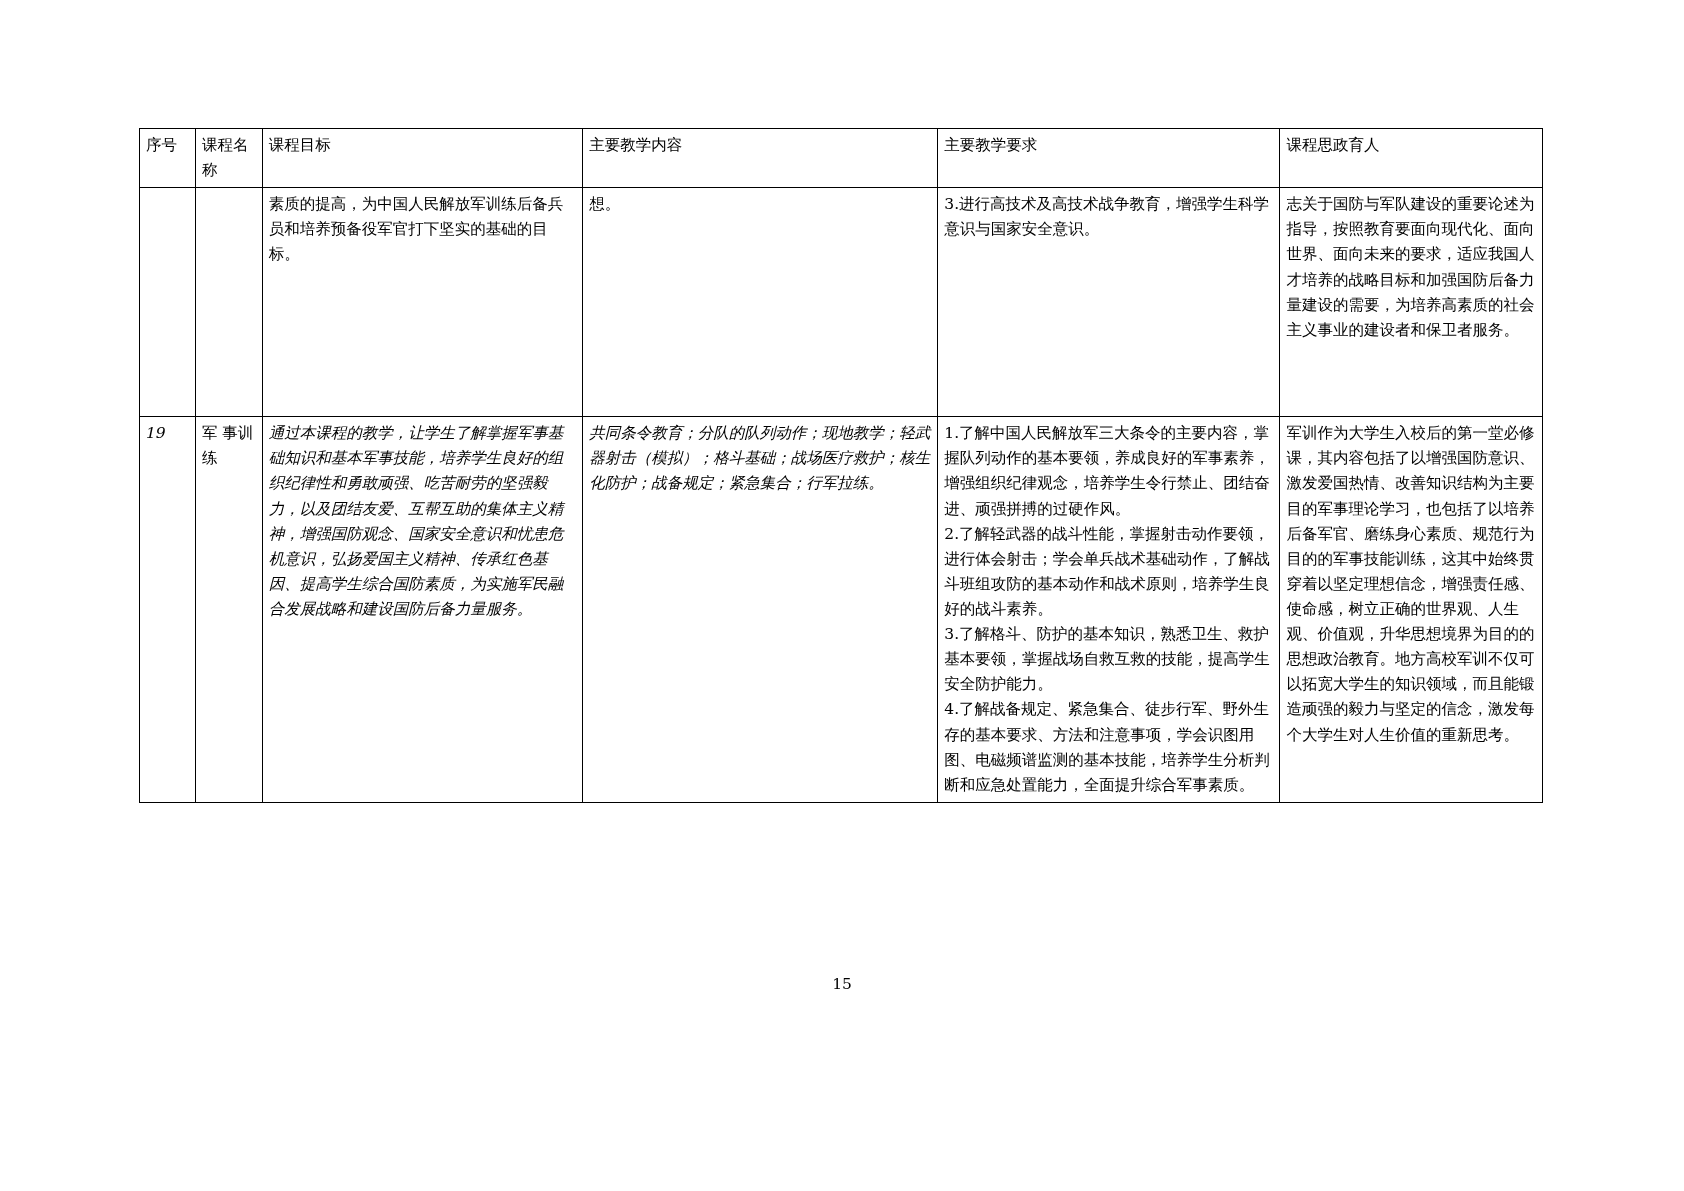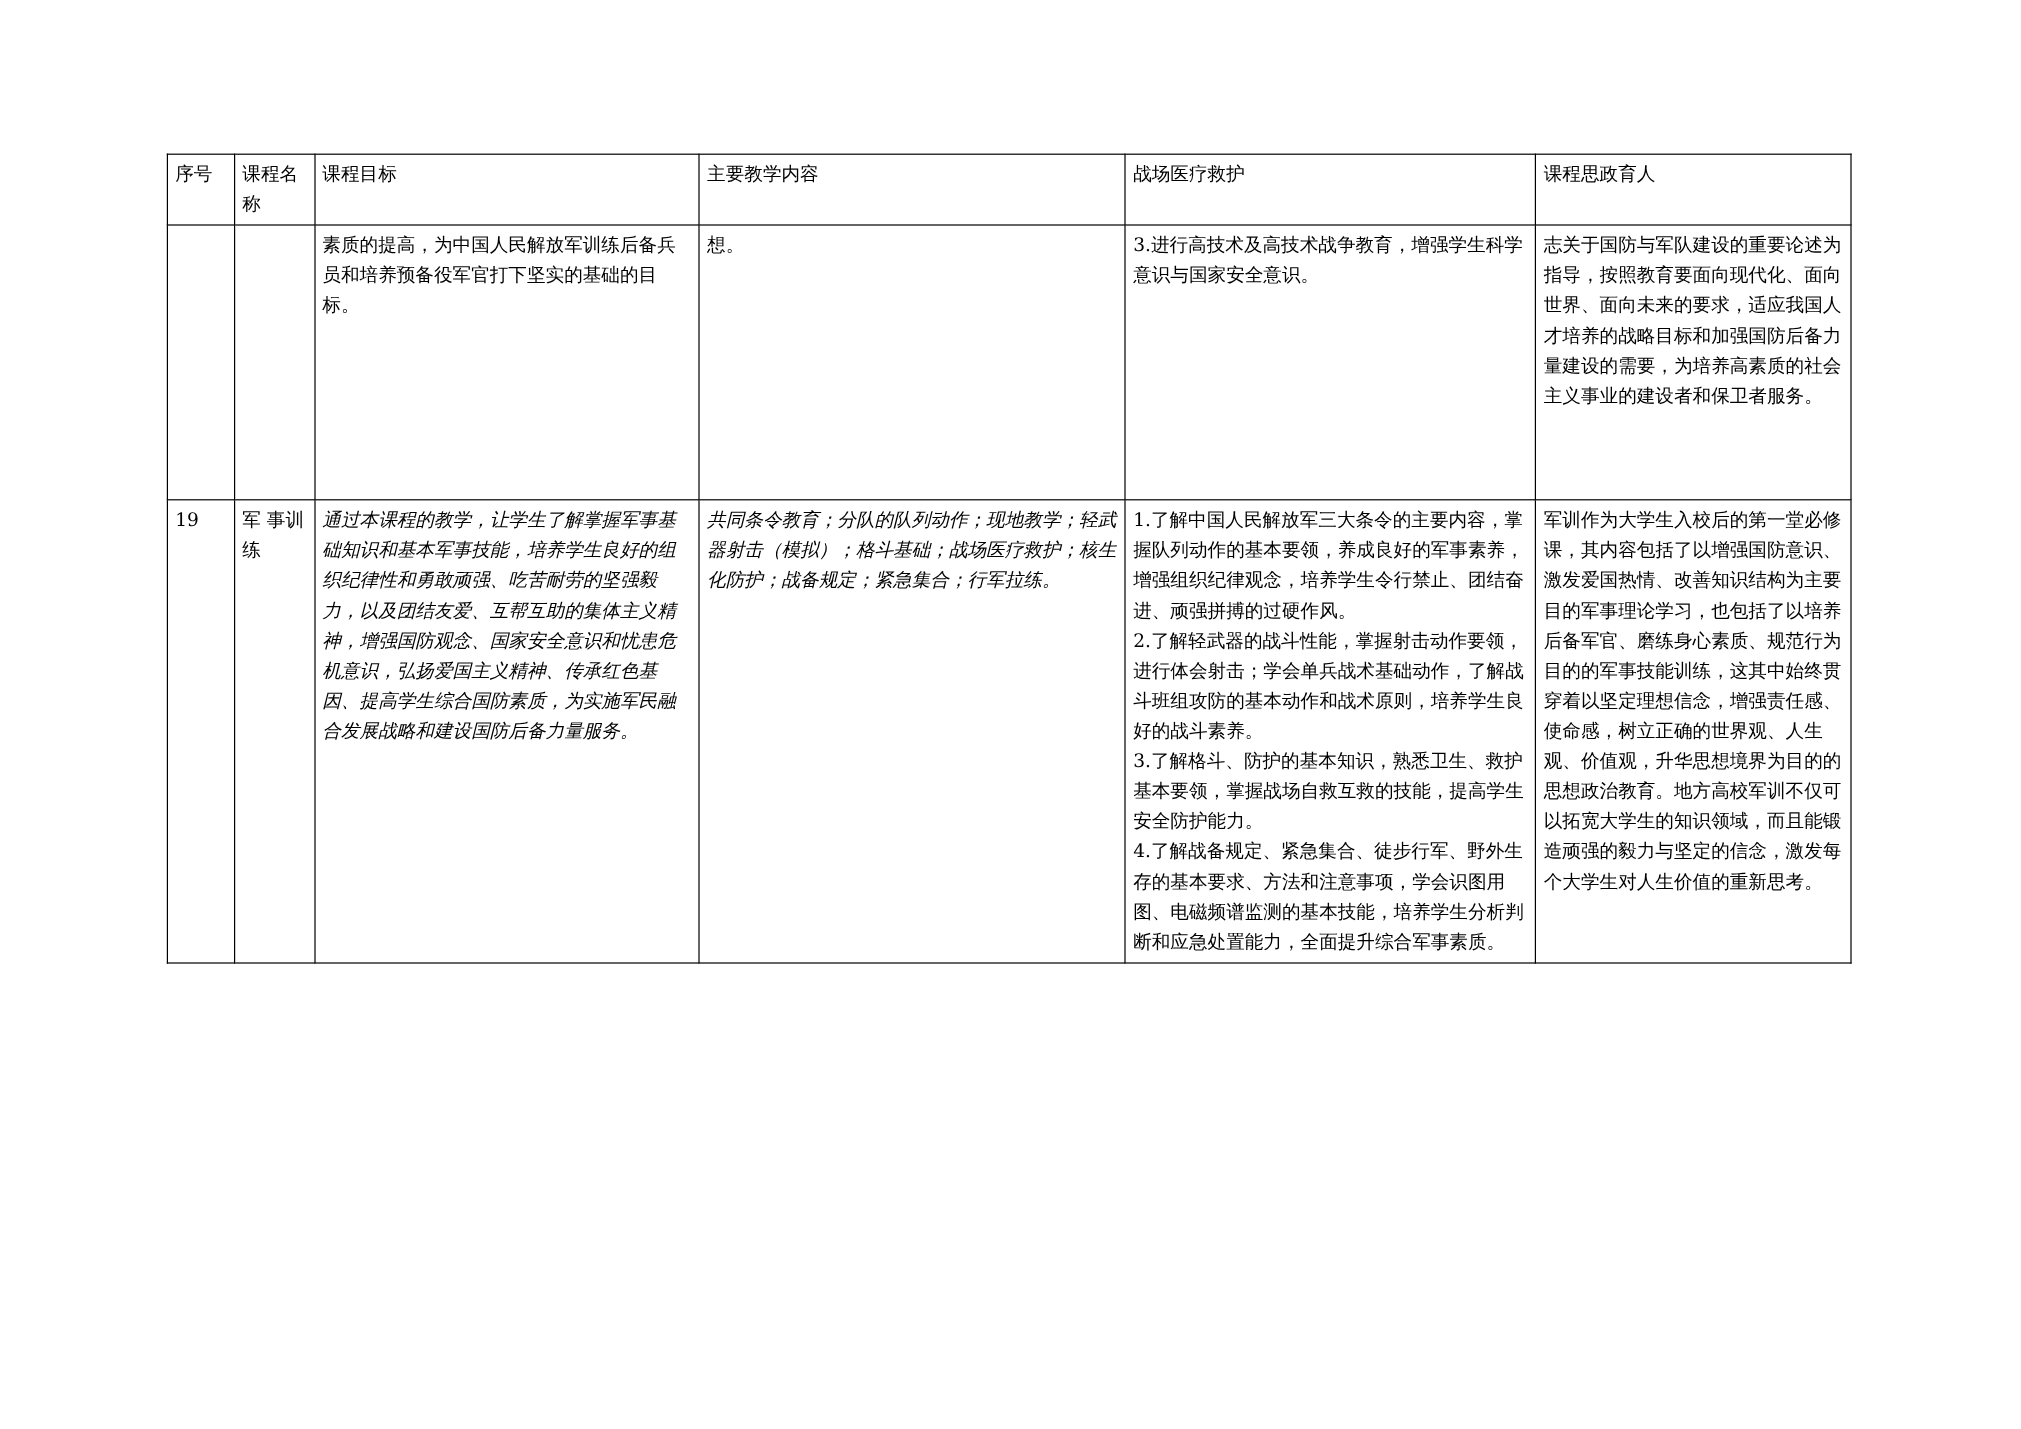--- a/index.html
+++ b/index.html
@@ -62,20 +62,21 @@
     line-height: 1.3;
   }
   .cell-center-v {
     vertical-align: middle;
     font-style: italic;
   }
   .num-cell {
     text-align: center;
     vertical-align: middle;
     font-size: 15.5px;
+    font-style: italic;
   }
   .name-cell {
     text-align: center;
     vertical-align: middle;
     font-size: 15.5px;
     line-height: 1.6;
     padding-left: 2px;
     padding-right: 2px;
   }
   .just {
@@ -107,21 +108,21 @@
       <col class="c-content">
       <col class="c-req">
       <col class="c-ideo">
     </colgroup>
     <thead>
       <tr>
         <td class="hdr-two-line">序号</td>
         <td class="hdr-two-line">课程名称</td>
         <td>课程目标</td>
         <td>主要教学内容</td>
-        <td>战场医疗救护</td>
+        <td>主要教学要求</td>
         <td>课程思政育人</td>
       </tr>
     </thead>
     <tbody>
       <tr class="row-cont">
         <td class="num-cell"></td>
         <td class="name-cell"></td>
         <td class="just">素质的提高，为中国人民解放军训练后备兵员和培养预备役军官打下坚实的基础的目标。</td>
         <td class="just">想。</td>
         <td class="just">3.进行高技术及高技术战争教育，增强学生科学意识与国家安全意识。</td>
@@ -134,14 +135,15 @@
         <td class="just cell-center-v">共同条令教育；分队的队列动作；现地教学；轻武器射击（模拟）；格斗基础；战场医疗救护；核生化防护；战备规定；紧急集合；行军拉练。</td>
         <td class="just nowrapcell">1.了解中国人民解放军三大条令的主要内容，掌握队列动作的基本要领，养成良好的军事素养，增强组织纪律观念，培养学生令行禁止、团结奋进、顽强拼搏的过硬作风。
 2.了解轻武器的战斗性能，掌握射击动作要领，进行体会射击；学会单兵战术基础动作，了解战斗班组攻防的基本动作和战术原则，培养学生良好的战斗素养。
 3.了解格斗、防护的基本知识，熟悉卫生、救护基本要领，掌握战场自救互救的技能，提高学生安全防护能力。
 4.了解战备规定、紧急集合、徒步行军、野外生存的基本要求、方法和注意事项，学会识图用图、电磁频谱监测的基本技能，培养学生分析判断和应急处置能力，全面提升综合军事素质。</td>
         <td class="just">军训作为大学生入校后的第一堂必修课，其内容包括了以增强国防意识、激发爱国热情、改善知识结构为主要目的军事理论学习，也包括了以培养后备军官、磨练身心素质、规范行为目的的军事技能训练，这其中始终贯穿着以坚定理想信念，增强责任感、使命感，树立正确的世界观、人生观、价值观，升华思想境界为目的的思想政治教育。地方高校军训不仅可以拓宽大学生的知识领域，而且能锻造顽强的毅力与坚定的信念，激发每个大学生对人生价值的重新思考。</td>
       </tr>
     </tbody>
   </table>
 
+  <div class="page-number">15</div>
 
 </div>
 
 </body></html>

